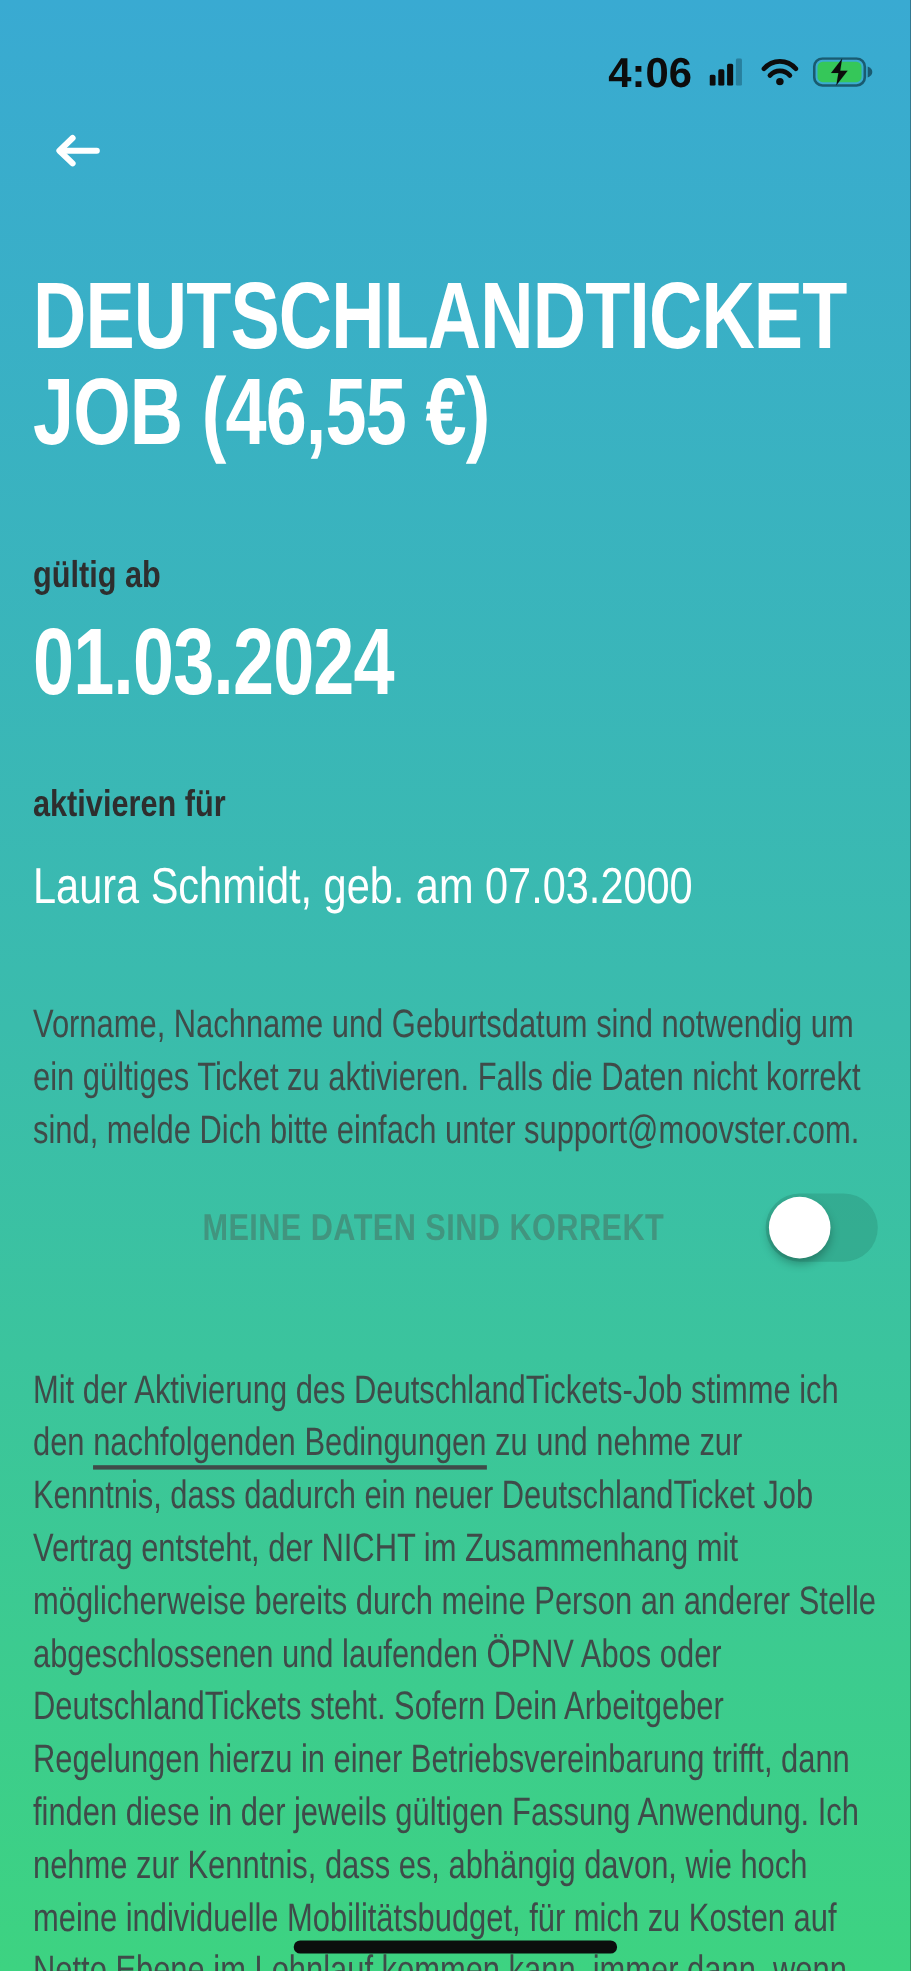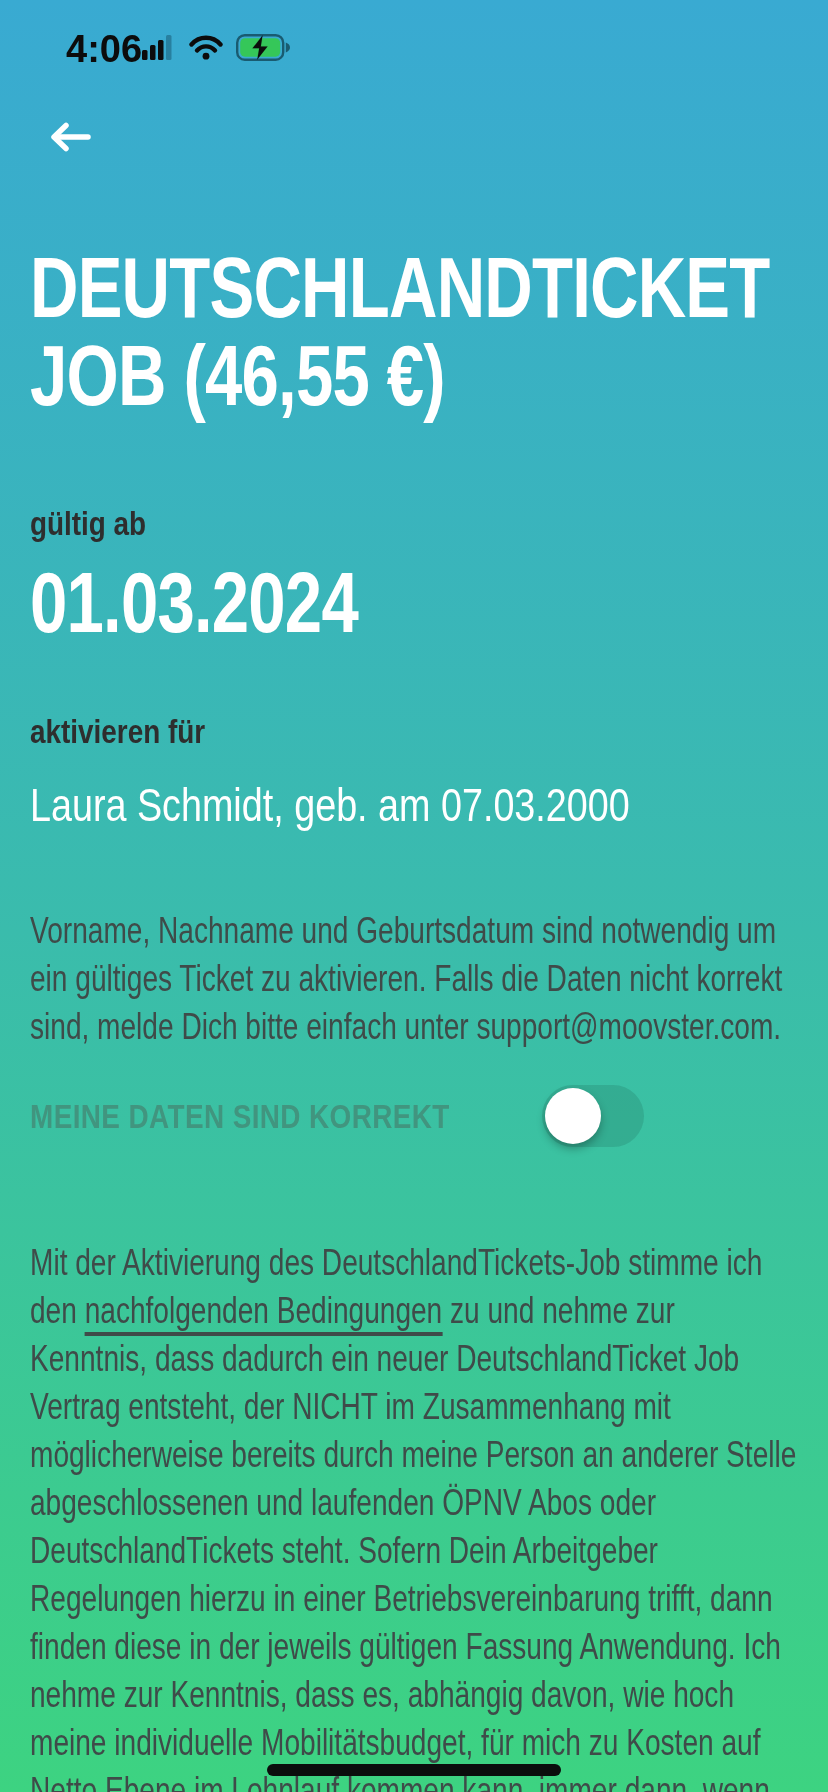--- a/index.html
+++ b/index.html
@@ -12,22 +12,22 @@
     -webkit-font-smoothing:antialiased;
   }
   
   .cond-heavy{transform:scaleX(0.78);transform-origin:left top;width:128.2%;}
   .cond-mid{transform:scaleX(0.82);transform-origin:left top;width:121.9%;}
   .cond-body{transform:scaleX(0.78);transform-origin:left top;width:128.2%;}
 
   
   .status-bar{
     position:absolute;top:0;left:0;right:0;height:90px;
-    display:flex;align-items:flex-start;justify-content:flex-start;
-    padding:28px 34px 0 66px;box-sizing:border-box;
+    display:flex;align-items:flex-start;justify-content:flex-end;
+    padding:46px 34px 0 66px;box-sizing:border-box;gap:16px;
   }
   .status-time{font-size:38px;font-weight:700;color:#0c0c0c;letter-spacing:0;}
   .status-icons{display:flex;align-items:center;gap:13px;margin-top:6px;}
 
   
   .back-btn{
     position:absolute;top:112px;left:40px;width:60px;height:52px;
     background:none;border:none;padding:6px;cursor:pointer;
   }
 
@@ -52,21 +52,21 @@
   .person-name{
     margin-top:26px;
     font-size:46px;line-height:56px;font-weight:400;color:#ffffff;
   }
   .note{
     margin:74px 0 0 0;
     font-size:36px;line-height:48px;font-weight:400;color:#3F4B49;
   }
   .toggle-row{
     margin-top:34px;
-    display:flex;align-items:center;justify-content:flex-start;
+    display:flex;align-items:center;justify-content:flex-end;
     height:62px;
   }
   .toggle-label{
     font-size:34px;font-weight:700;color:#41957F;
     letter-spacing:0.5px;text-transform:uppercase;
     transform:scaleX(0.82);transform-origin:left center;white-space:nowrap;
   }
   .switch{
     position:relative;flex:0 0 auto;
     width:102px;height:62px;border-radius:31px;

